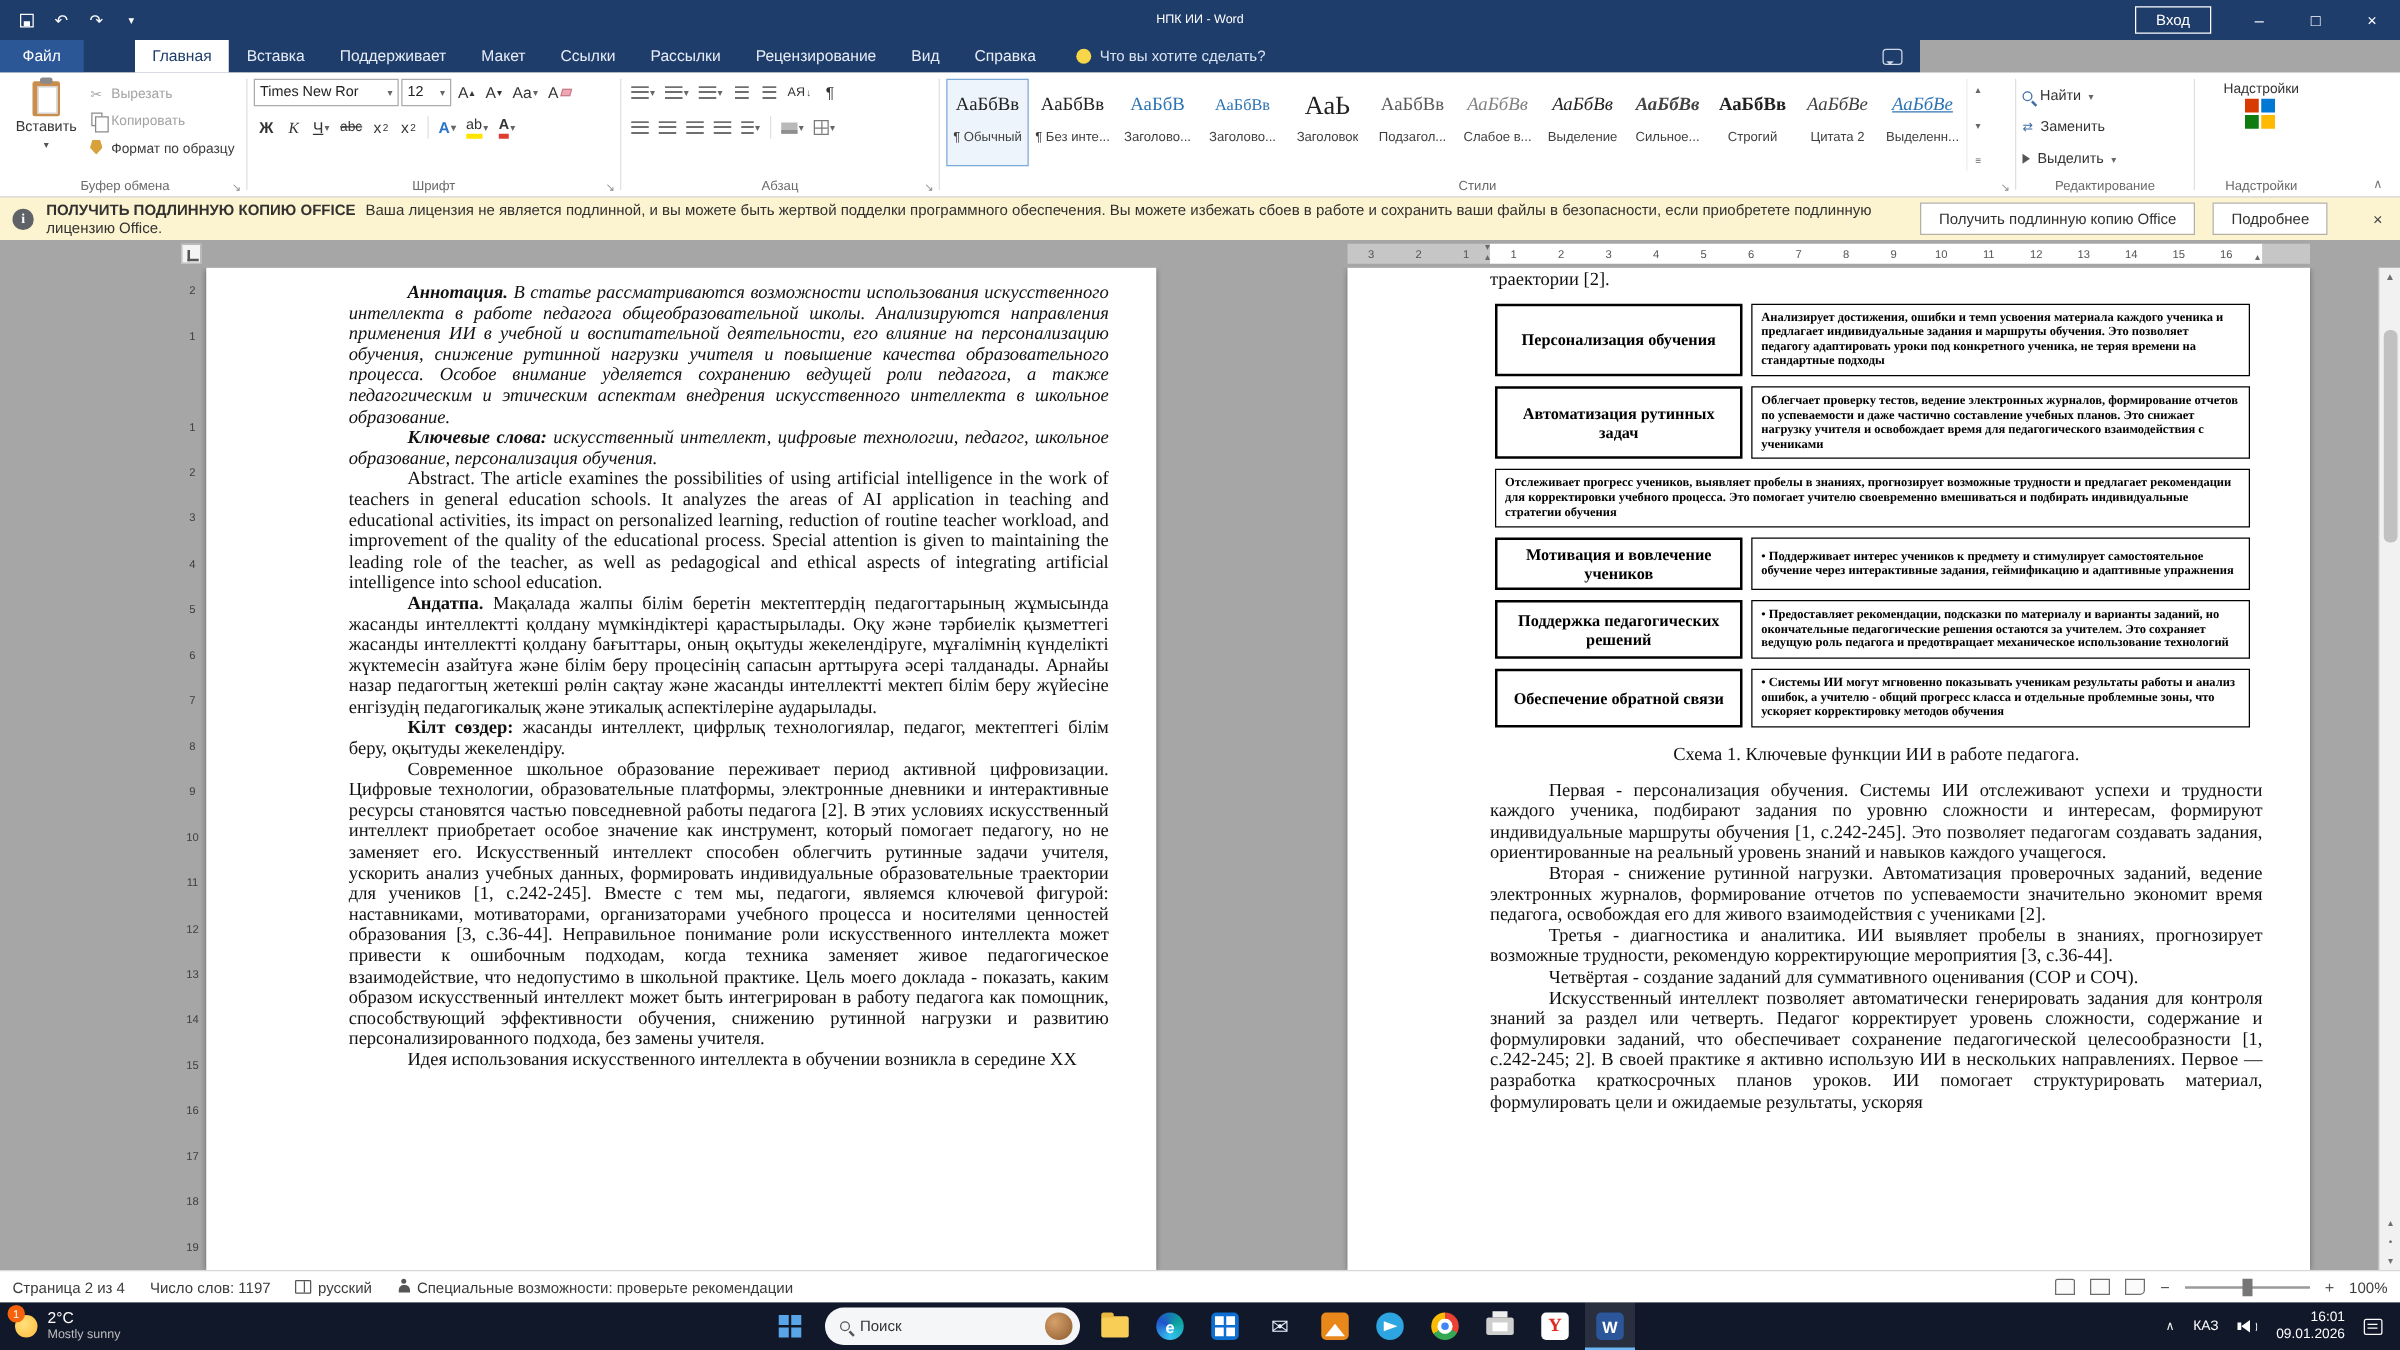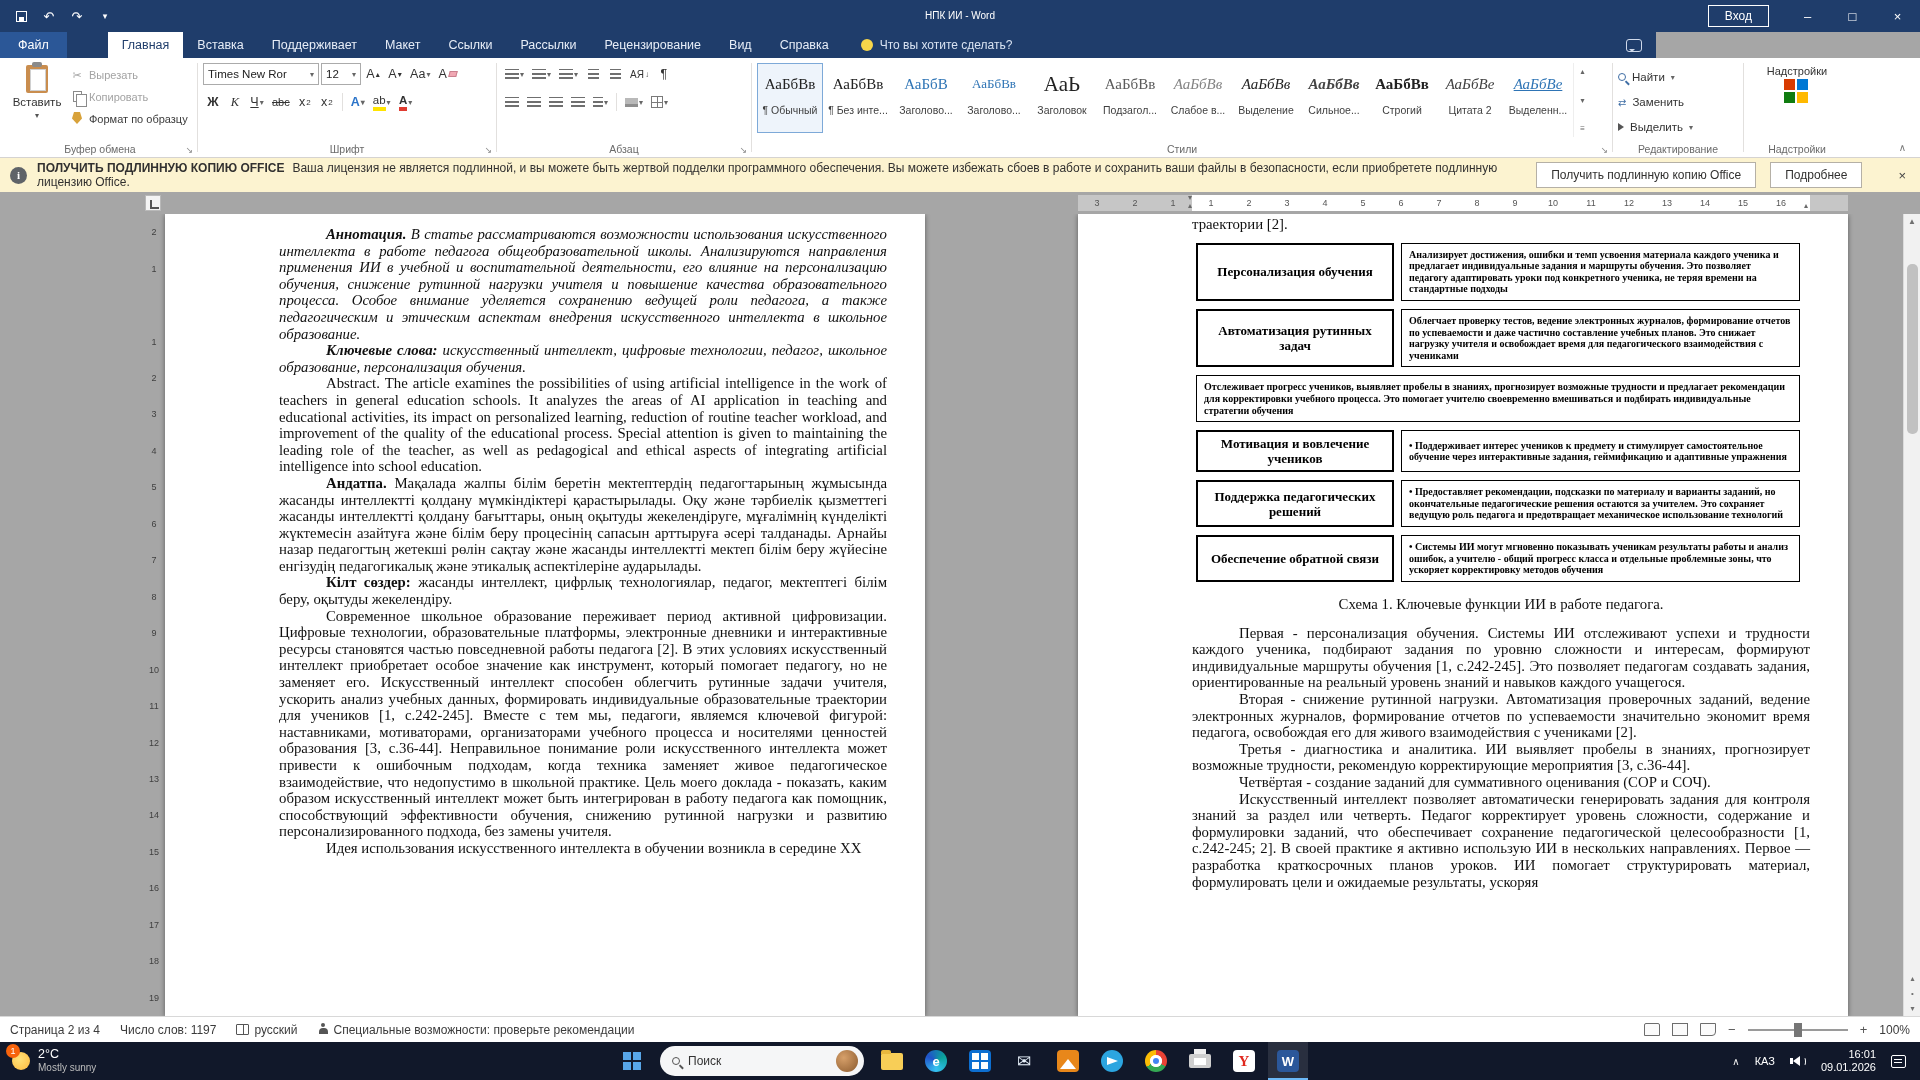--- a/index.html
+++ b/index.html
@@ -11,21 +11,21 @@
 .qat{display:flex;align-items:center;gap:2px;margin-left:8px;z-index:2;}
 .qbtn{width:26px;height:26px;display:flex;align-items:center;justify-content:center;font-size:13px;color:#fff;cursor:default;}
 .floppy{width:11px;height:11px;border:1.5px solid #fff;position:relative;}
 .floppy::after{content:"";position:absolute;left:2px;bottom:0;width:5px;height:4px;background:#fff;}
 .wtitle{position:absolute;left:0;top:0;width:100%;height:32px;line-height:32px;text-align:center;font-size:10px;color:#fff;pointer-events:none;}
 .tright{margin-left:auto;display:flex;align-items:center;z-index:2;}
 .signin{background:transparent;border:1px solid #fff;color:#fff;font-size:12px;font-family:inherit;padding:3px 16px;margin-right:16px;cursor:pointer;}
 .wc{width:45px;height:32px;display:flex;align-items:center;justify-content:center;font-size:13px;}
 
 
-.tabsrow{position:absolute;left:0;top:32px;width:1656px;height:26px;background:#1f3d6b;display:flex;align-items:stretch;}
+.tabsrow{position:absolute;left:0;top:32px;width:1536px;height:26px;background:#1f3d6b;display:flex;align-items:stretch;}
 .rtab{padding:0 14px;line-height:26px;font-size:12.5px;color:#e7edf7;white-space:nowrap;}
 .rtab.filetab{background:#2b5797;color:#fff;padding:0 18px;}
 .rtab.active{background:#fff;color:#1f3d6b;margin-left:41px;}
 .tellme{display:flex;align-items:center;gap:7px;margin-left:18px;font-size:12px;color:#d9e3f2;}
 .bulb{width:12px;height:12px;border-radius:50%;background:#f7d64a;display:inline-block;}
 .tr-comment{margin-left:auto;margin-right:14px;align-self:center;width:16px;height:13px;border:1.5px solid #cfd9ea;border-radius:3px;position:relative;}
 .tr-comment::after{content:"";position:absolute;left:2px;bottom:-4px;border:3px solid transparent;border-top-color:#cfd9ea;}
 
 
 .ribbon{position:absolute;left:0;top:58px;width:1920px;height:100px;background:#fff;border-bottom:1px solid #d5d3d1;display:flex;align-items:stretch;padding-left:4px;}
@@ -443,21 +443,21 @@
       <div class="stylescroll">
           <span>▴</span>
           <span>▾</span>
           <span>≡</span>
         </div>
     </div>
     <div class="glabel"><span>Стили</span><span class="launch">↘</span></div>
   </div>
   <div class="gsep"></div>
 
-  <div class="rgroup" style="width:128px">
+  <div class="rgroup" style="width:140px">
     <div class="editcol">
       <div class="editbtn">
           <span class="ic-search"></span>
           <span>Найти</span>
           <span class="dd">▾</span>
         </div>
       <div class="editbtn">
           <span style="font-size:10px;color:#3f6ea5">⇄</span>
           <span>Заменить</span>
         </div>

